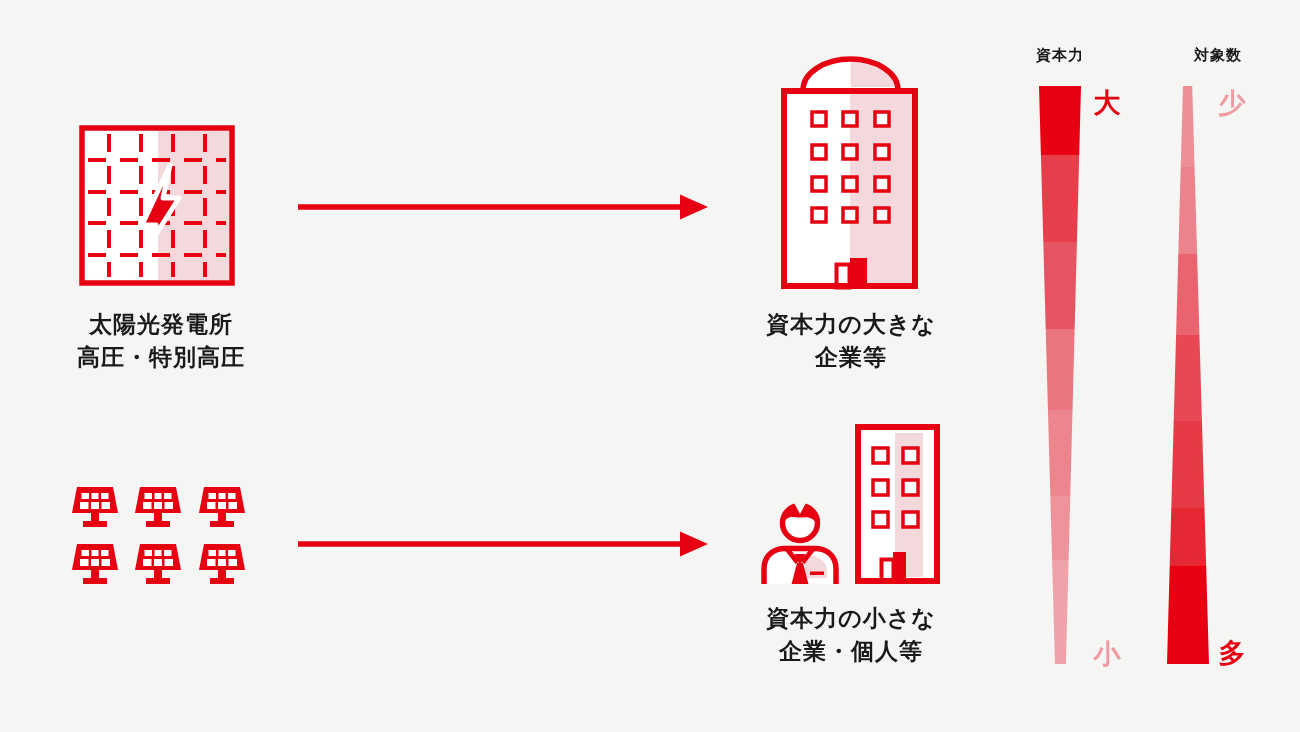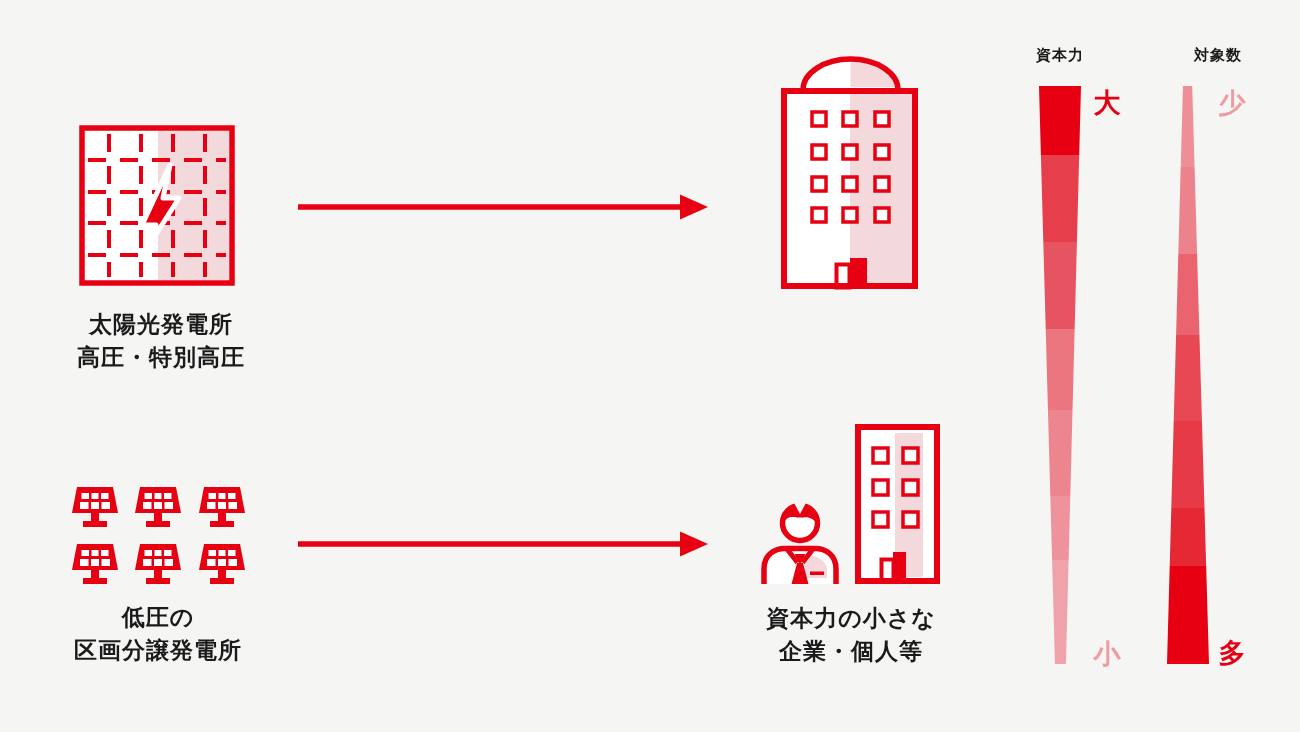--- a/index.html
+++ b/index.html
@@ -72,20 +72,24 @@
         <rect x="96" y="122" width="14" height="14"></rect>
       <rect x="33" y="153" width="14" height="14"></rect>
         <rect x="64" y="153" width="14" height="14"></rect>
         <rect x="96" y="153" width="14" height="14"></rect>
     </g>
     <rect class="sRfW" x="57.5" y="209.5" width="13" height="23" stroke-width="4"></rect>
     <rect class="fR" x="71" y="203" width="17" height="30"></rect>
     <rect class="sR" x="5" y="36" width="131" height="195" stroke-width="6"></rect>
   </svg>
 
+  <div class="label" style="left:701px;top:308px">
+    <div>資本力の大きな</div>
+    <div>企業等</div>
+  </div>
 
   <svg style="left:70px;top:485px" width="250" height="125" viewBox="0 0 250 125">
     <defs>
       <g id="sp">
         <path class="fR" d="M7 2 L43 2 L48 28 L2 28 Z"></path>
         <g fill="#fff">
           <rect x="11.5" y="8" width="7.5" height="6"></rect>
             <rect x="21.5" y="8" width="7" height="6"></rect>
             <rect x="31" y="8" width="7.5" height="6"></rect>
           <rect x="10" y="17" width="8.5" height="7"></rect>
@@ -97,24 +101,20 @@
       </g>
     </defs>
     <use href="#sp" x="0" y="0"></use>
       <use href="#sp" x="63" y="0"></use>
       <use href="#sp" x="127" y="0"></use>
     <use href="#sp" x="0" y="57"></use>
       <use href="#sp" x="63" y="57"></use>
       <use href="#sp" x="127" y="57"></use>
   </svg>
 
-  <div class="label" style="left:8px;top:601px">
-    <div>低圧の</div>
-    <div>区画分譲発電所</div>
-  </div>
 
   <svg style="left:292px;top:528px" width="420" height="32" viewBox="0 0 420 32">
     <line class="sR" x1="6" y1="16" x2="392" y2="16" stroke-width="5.5"></line>
     <polygon class="fR" points="388,3.5 416,16 388,28.5"></polygon>
   </svg>
 
   <svg style="left:756px;top:422px" width="186" height="162" viewBox="0 0 186 162">
 
     <rect class="fW" x="102" y="5" width="79" height="154"></rect>
     <rect class="fP" x="139" y="11" width="28" height="144"></rect>

